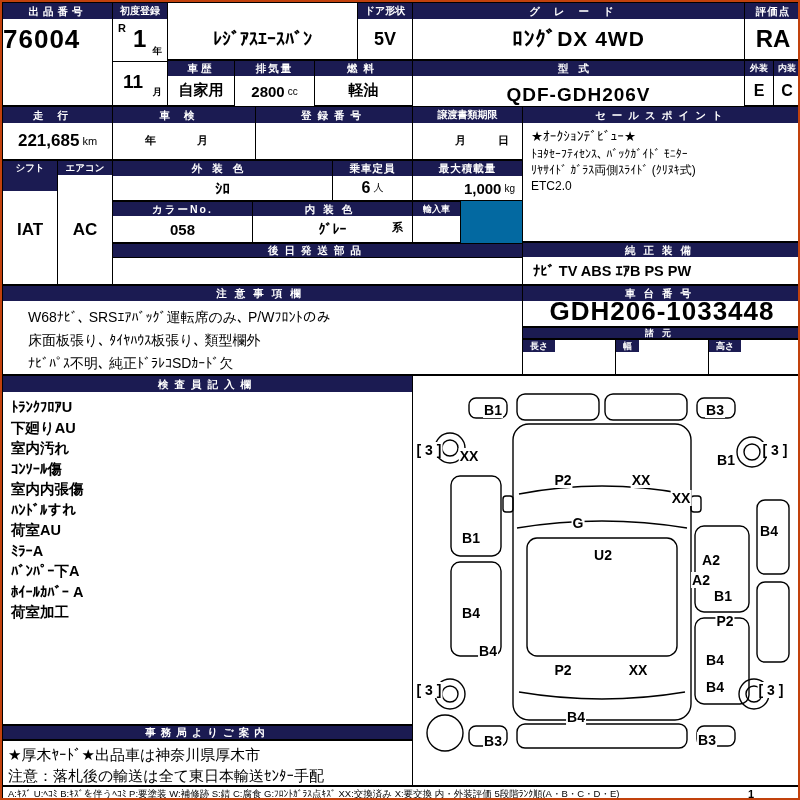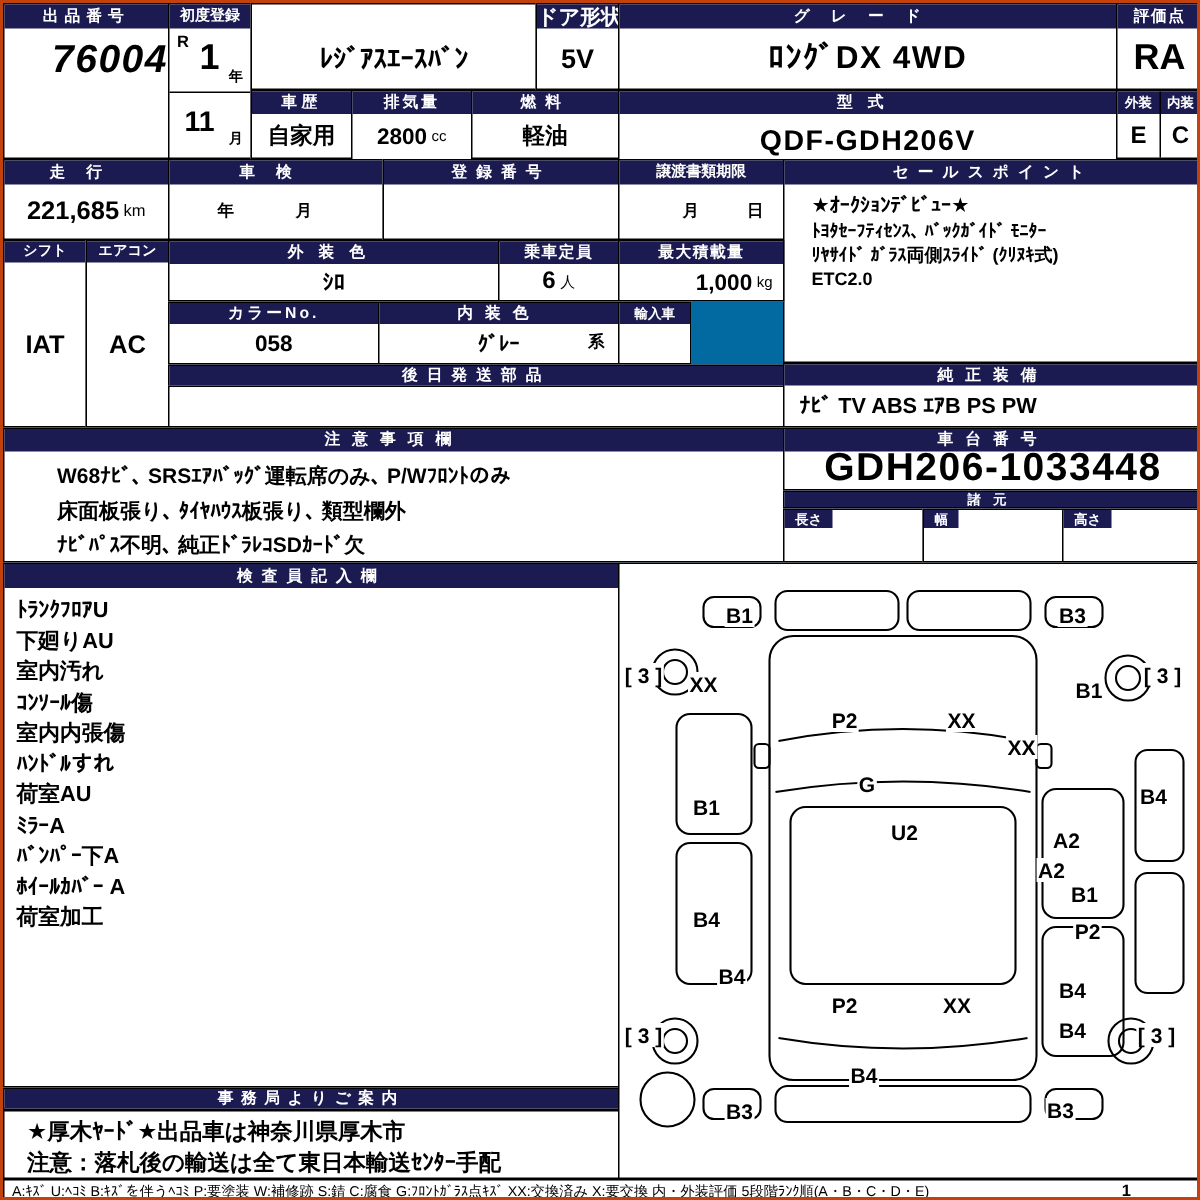--- a/index.html
+++ b/index.html
@@ -3,26 +3,26 @@
 <meta charset="utf-8">
 <style>
   * { margin:0; padding:0; box-sizing:border-box; }
   html,body { background:#fff; }
   body { font-family:"Liberation Sans","DejaVu Sans",sans-serif; color:#000; }
   #sheet { position:relative; width:800px; height:800px; background:#0369a1; border:2px solid #c2410c; overflow:hidden; }
   .cell { position:absolute; border:1px solid #000; background:#fff; }
   .hdr { position:relative; background:var(--bar,#1b1b52); color:#fff; font-weight:bold;
          font-size:10.5px; text-align:center; letter-spacing:2px; height:16px; line-height:16px;
          overflow:hidden; white-space:nowrap; }
-  .val { position:absolute; left:0; right:0; text-align:right; font-weight:bold;font-style:italic; }
+  .val { position:absolute; left:0; right:0; text-align:left; font-weight:bold; }
   .mid { position:absolute; left:0; right:0; top:16px; bottom:0; display:flex; align-items:center; justify-content:center; font-weight:bold; }
   .subrow { position:absolute; left:0; right:0; }
   .unit { font-size:10px; font-weight:normal; margin-left:3px; }
   .blank-lbl { position:absolute; font-size:11px; font-weight:bold; }
-  .lines { position:absolute; left:10px; right:0; font-weight:bold; }
+  .lines { position:absolute; left:0; right:0; font-weight:normal; }
   .lines > div { white-space:nowrap; overflow:hidden; }
   .sales-lines { top:18px; padding:2px 8px; font-size:12px; line-height:16px; }
   .sales-lines > div:first-child { font-size:13.5px; line-height:19px; }
   .notes-lines { top:17px; padding:3px 25px; font-size:14px; line-height:23px; }
   .insp-list { position:absolute; top:19px; left:0; right:0; padding:2px 8px; font-weight:bold; font-size:14.5px; line-height:20.5px; }
   .office-lines { top:2px; padding:1px 5px; font-size:15px; line-height:21px; }
   .split-vals { position:absolute; left:0; right:0; top:16px; bottom:0; display:flex; align-items:center; font-weight:bold; font-size:16px; }
   .chip { position:absolute; left:0; top:0; background:var(--bar,#1b1b52); color:#fff; font-size:9px; font-weight:bold; line-height:12px; padding:0 7px; }
   .dmg { position:absolute; transform:translate(-50%,-50%); font-weight:bold; font-size:14px; background:#fff; padding:0 1px; white-space:nowrap; }
   .legend-row { display:flex; align-items:center; height:100%; padding:0 5px; font-size:9.5px; white-space:nowrap; overflow:hidden; }
@@ -50,21 +50,21 @@
       <span class="blank-lbl" style="left:10px;top:9px;font-size:19px">11</span>
       <span class="blank-lbl" style="right:5px;bottom:8px;font-size:9.5px">月</span>
     </div>
   </div>
 
   <div class="cell" style="left:165px;top:0;width:191px;height:58px">
     <div class="mid" style="font-size:18px">ﾚｼﾞｱｽｴｰｽﾊﾞﾝ</div>
   </div>
 
   <div class="cell" style="left:355px;top:0;width:56px;height:58px">
-    <div class="hdr" style="letter-spacing:0;font-size:14px">ドア形状</div>
+    <div class="hdr" style="letter-spacing:0;font-size:10px">ドア形状</div>
     <div class="mid" style="font-size:18px">5V</div>
   </div>
 
   <div class="cell" style="left:410px;top:0;width:333px;height:58px">
     <div class="hdr" style="letter-spacing:14px">グレード</div>
     <div class="mid" style="font-size:21px;letter-spacing:1px">ﾛﾝｸﾞDX 4WD</div>
   </div>
 
   <div class="cell" style="left:742px;top:0;width:58px;height:58px">
     <div class="hdr" style="letter-spacing:1px">評価点</div>
@@ -134,21 +134,21 @@
     <div class="hdr" style="letter-spacing:6px">セールスポイント</div>
     <div class="lines sales-lines">
         <div>★ｵｰｸｼｮﾝﾃﾞﾋﾞｭｰ★</div>
         <div>ﾄﾖﾀｾｰﾌﾃｨｾﾝｽ､ ﾊﾞｯｸｶﾞｲﾄﾞ ﾓﾆﾀｰ</div>
         <div>ﾘﾔｻｲﾄﾞ ｶﾞﾗｽ両側ｽﾗｲﾄﾞ (ｸﾘﾇｷ式)</div>
         <div>ETC2.0</div>
       </div>
   </div>
 
   <div class="cell" style="left:0;top:158px;width:56px;height:125px">
-    <div class="hdr" style="height:14px;line-height:14px;letter-spacing:0;font-size:9.5px">シフト</div>
+    <div class="hdr" style="height:30px;line-height:14px;letter-spacing:0;font-size:9.5px">シフト</div>
     <div class="mid" style="top:14px;font-size:17px">IAT</div>
   </div>
 
   <div class="cell" style="left:55px;top:158px;width:56px;height:125px">
     <div class="hdr" style="height:14px;line-height:14px;letter-spacing:0;font-size:9.5px">エアコン</div>
     <div class="mid" style="top:14px;font-size:17px">AC</div>
   </div>
 
   <div class="cell" style="left:110px;top:158px;width:221px;height:41px">
     <div class="hdr" style="height:15px;line-height:15px;letter-spacing:10px">外装色</div>

